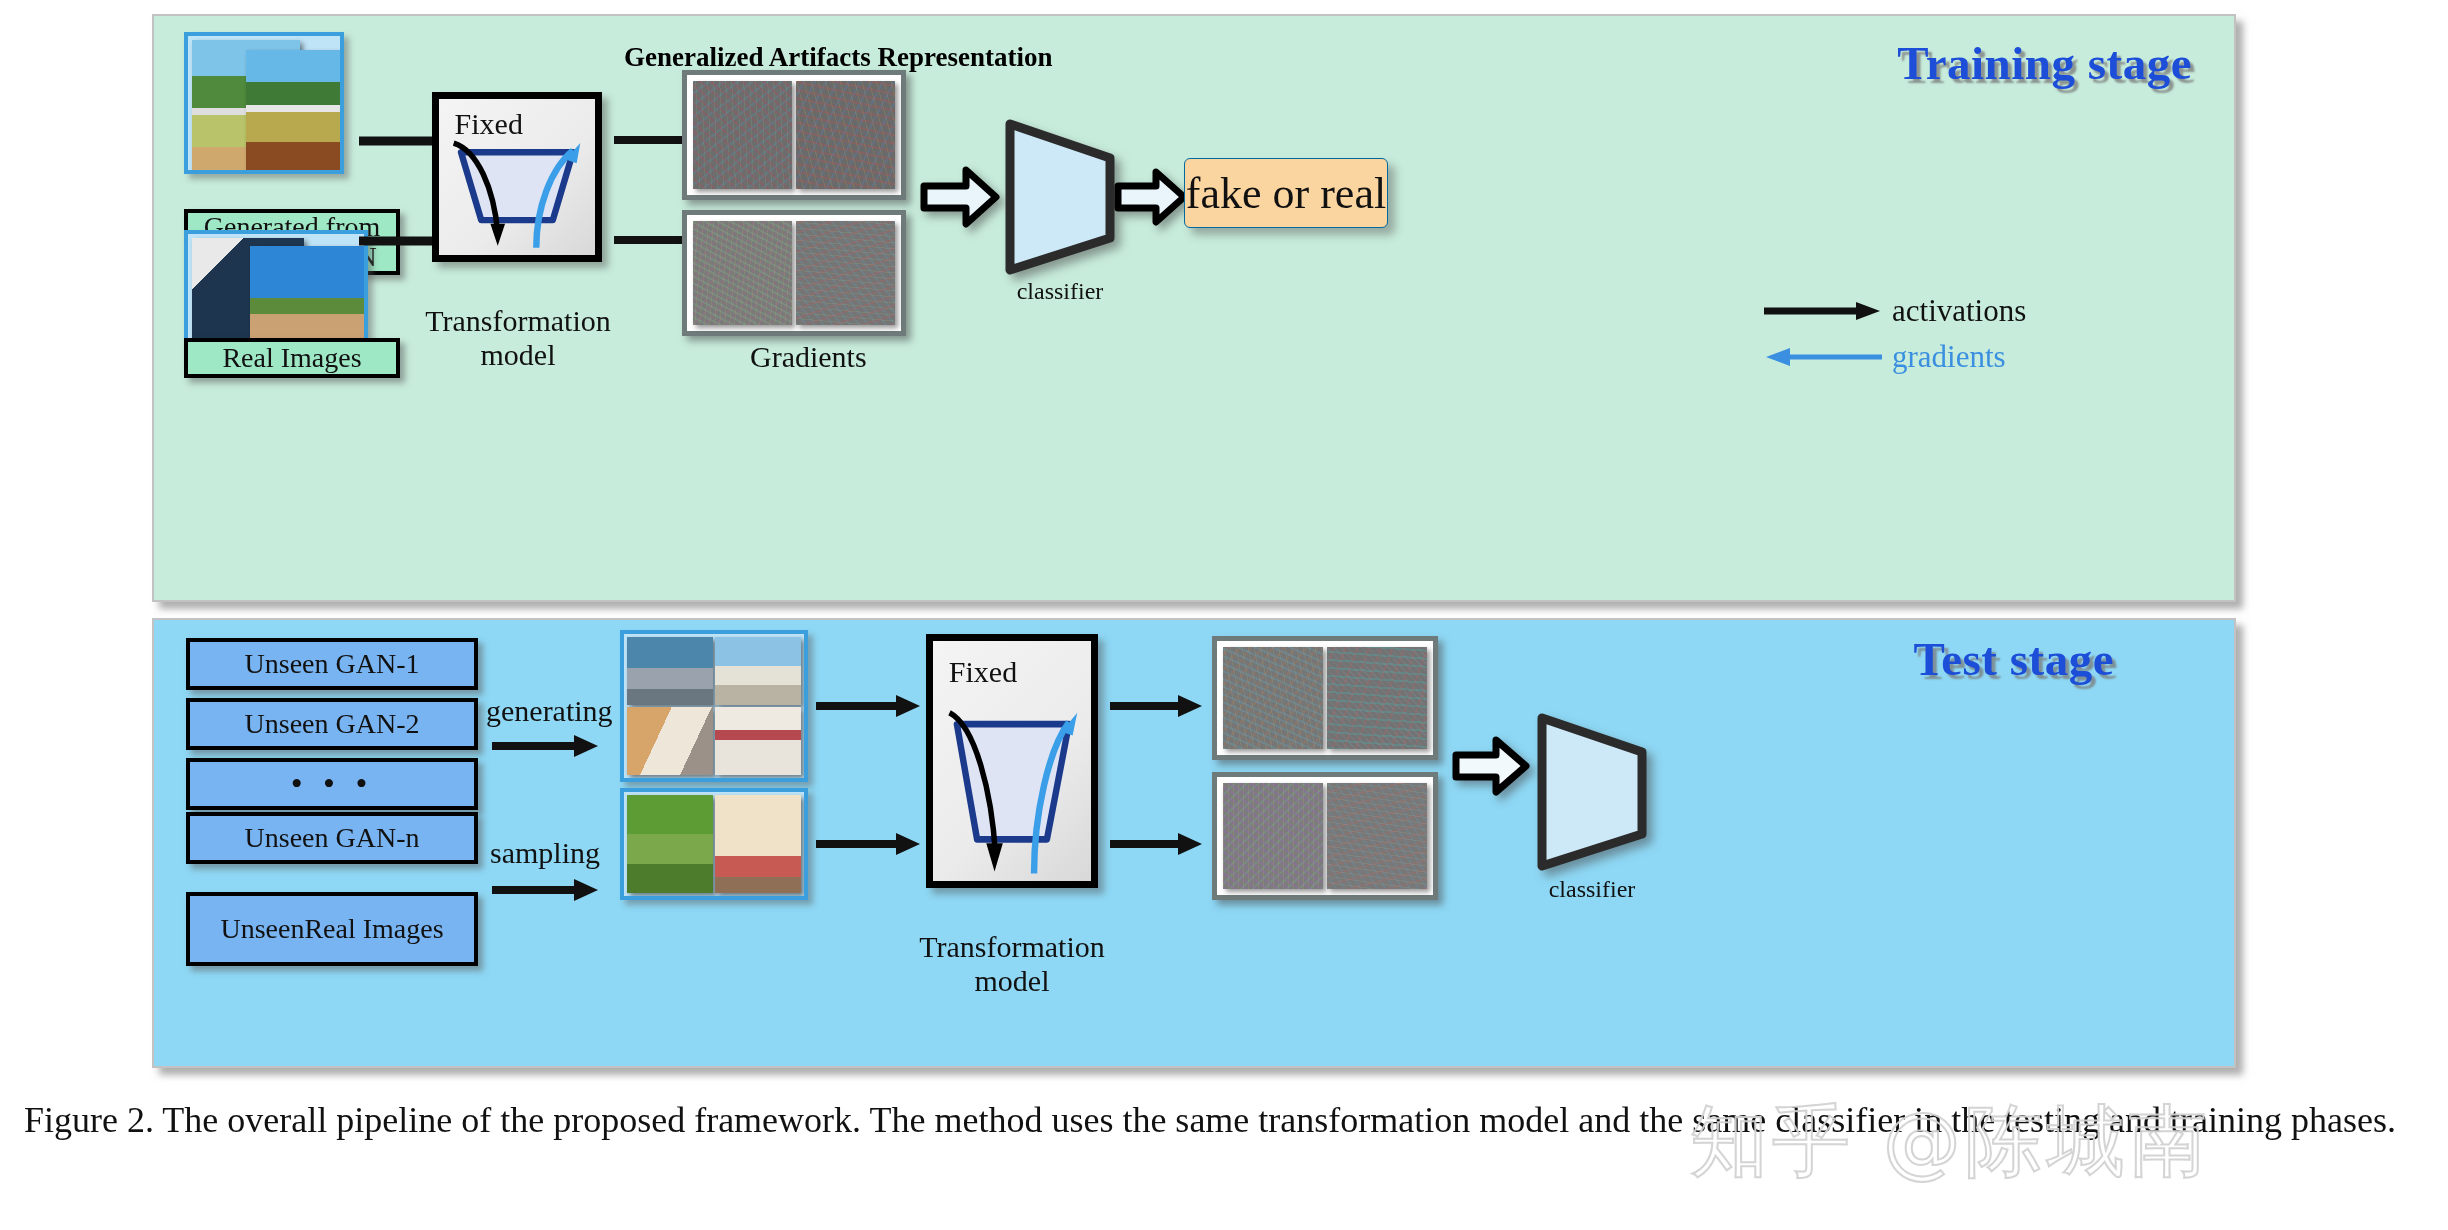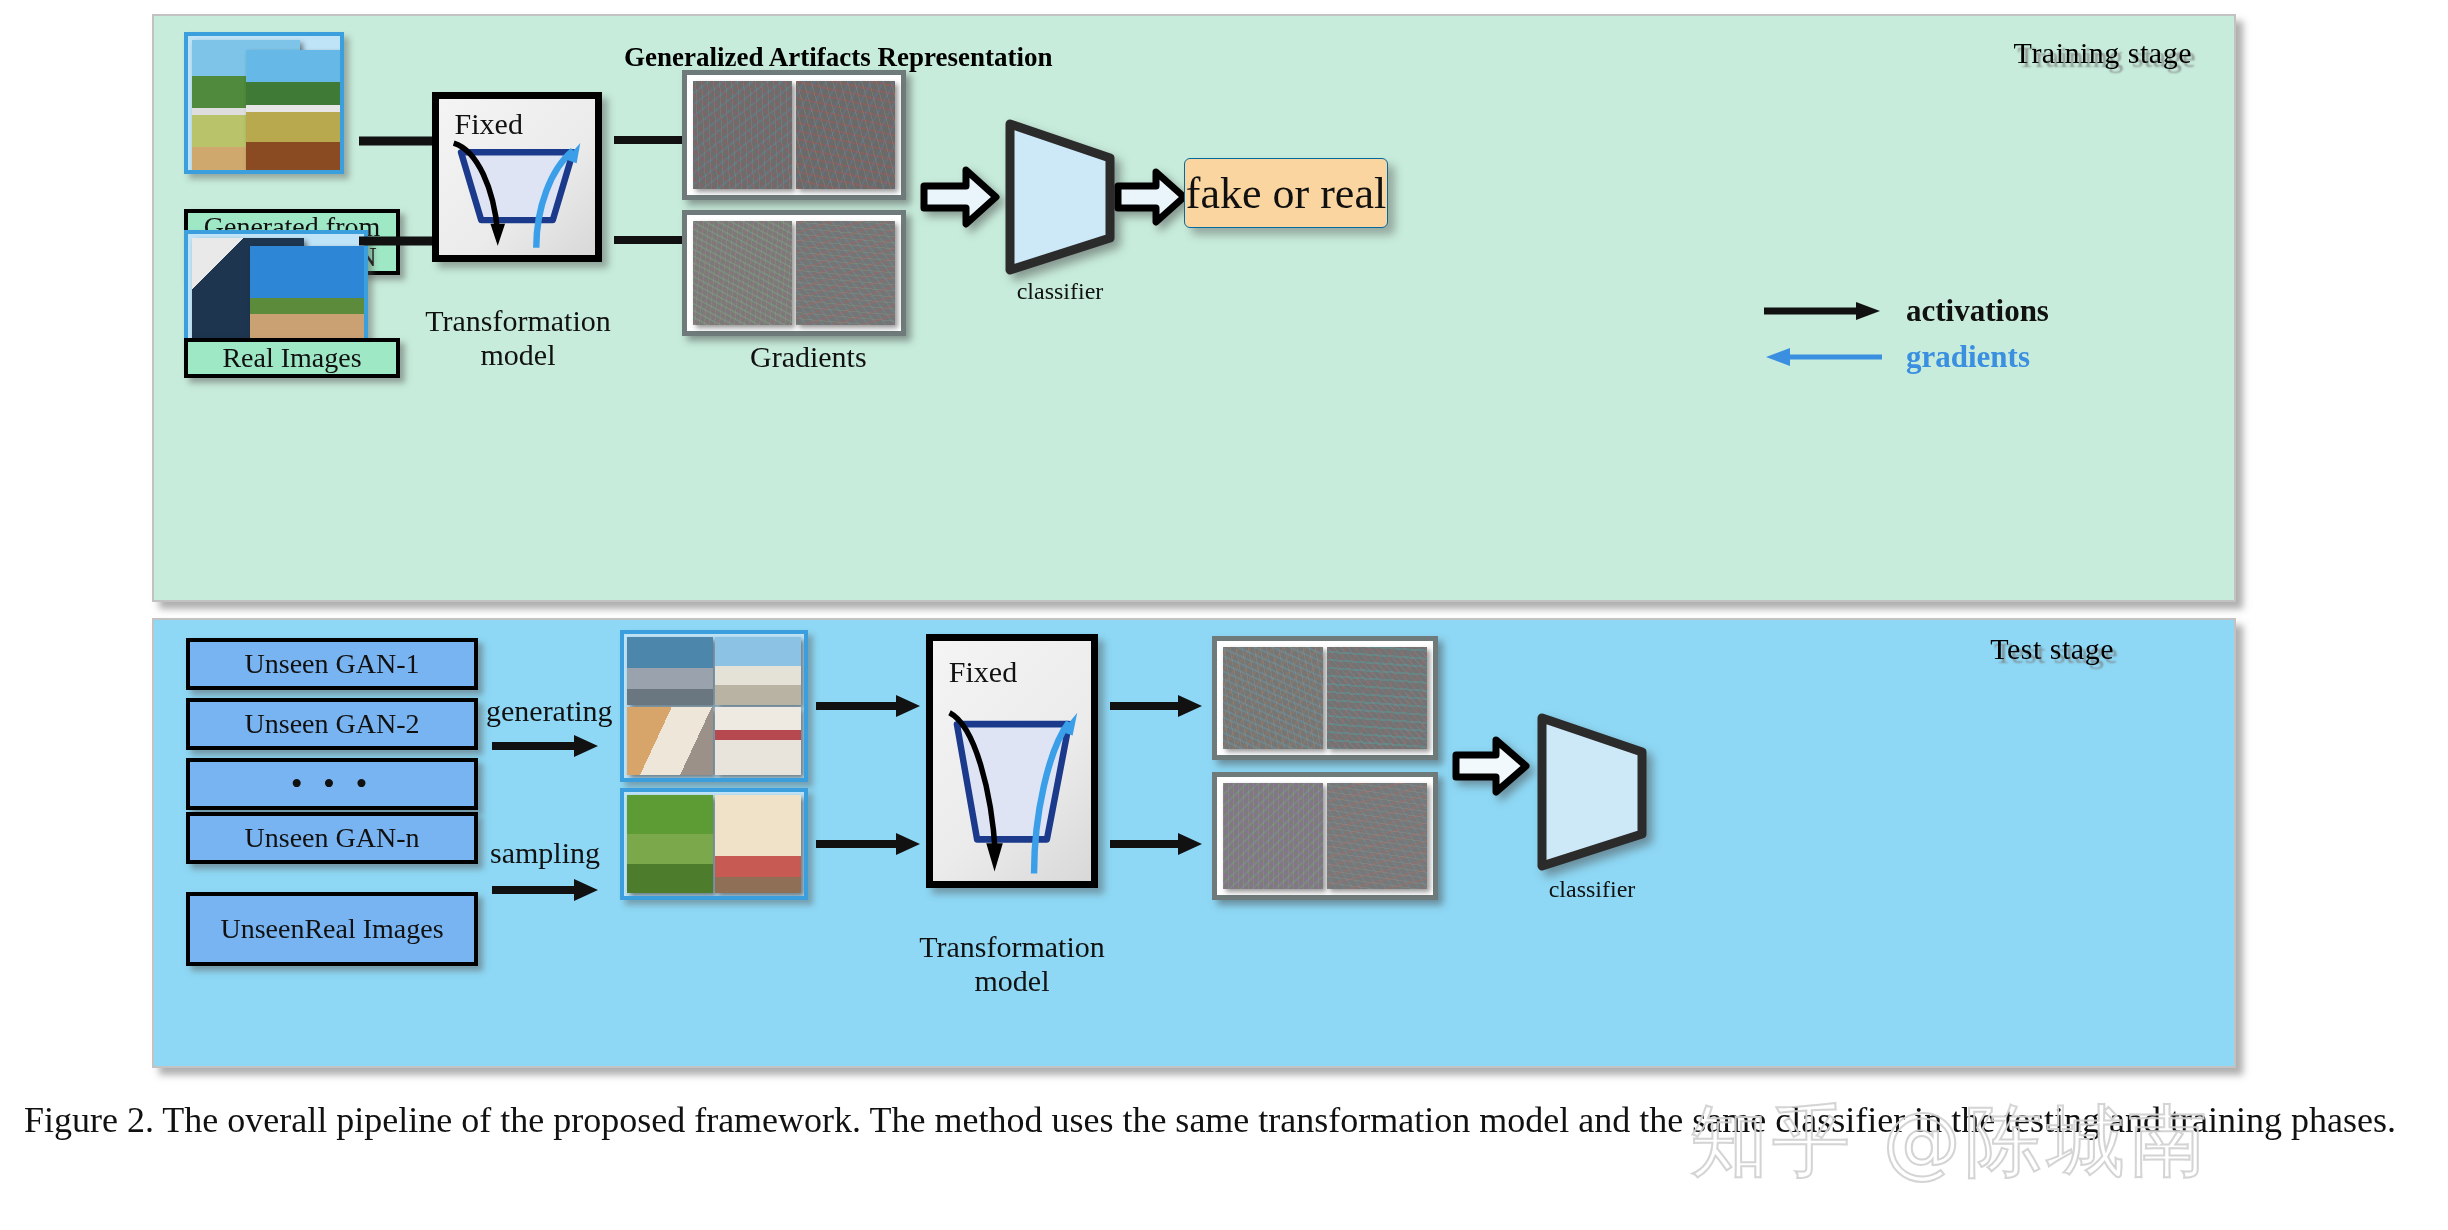--- a/index.html
+++ b/index.html
@@ -6,21 +6,21 @@
   body{width:2448px;height:1230px;font-family:"Liberation Serif",serif;overflow:hidden;}
   #stage{position:relative;width:2448px;height:1230px;}
 
   
   .panel{position:absolute;box-sizing:border-box;}
   #train-panel{left:152px;top:14px;width:2084px;height:588px;background:#c7ecdb;
     border:2px solid #c2c2c2;box-shadow:7px 7px 7px rgba(110,110,110,.55);}
   #test-panel{left:152px;top:618px;width:2084px;height:450px;background:#8ed8f5;
     border:2px solid #c2c2c2;box-shadow:7px 7px 7px rgba(110,110,110,.55);}
 
-  .stage-title{position:absolute;font-weight:normal;font-size:30px;color:#000000;
+  .stage-title{position:absolute;font-weight:bold;font-size:47px;color:#1d4ed8;
     letter-spacing:.5px;text-shadow:4px 4px 2px rgba(120,120,120,.75);white-space:nowrap;}
   #train-title{right:42px;top:20px;}
   #test-title{right:120px;top:12px;}
 
   
   .thumb-box{position:absolute;box-sizing:border-box;border:4px solid #3a9fdc;
     background:#bfe3f7;box-shadow:5px 5px 6px rgba(90,90,90,.45);overflow:hidden;}
   .ph{position:absolute;background-size:cover;box-shadow:3px 3px 5px rgba(0,0,0,.45);}
 
   
@@ -61,21 +61,21 @@
 
   
   #fake-real{position:absolute;box-sizing:border-box;background:#fbd5a0;
     border:1px solid #0369a1;border-radius:6px;display:flex;align-items:center;
     justify-content:center;font-size:44px;color:#111;
     box-shadow:7px 7px 8px rgba(90,90,90,.45);}
 
   
   #legend{position:absolute;}
   .leg-row{position:relative;height:46px;display:flex;align-items:center;}
-  .leg-txt{font-size:31px;margin-left:24px;font-weight:bold;}
+  .leg-txt{font-size:31px;margin-left:10px;}
   .leg-txt.act{color:#111;}
   .leg-txt.grad{color:#3a8fe0;}
 
   
   #caption{position:absolute;left:24px;top:1095px;width:2400px;font-size:36px;
     line-height:1.42;color:#111;}
 
   
   #watermark{position:absolute;left:1690px;top:1090px;font-size:78px;
     color:rgba(255,255,255,0);-webkit-text-stroke:2px rgba(210,210,210,.95);

